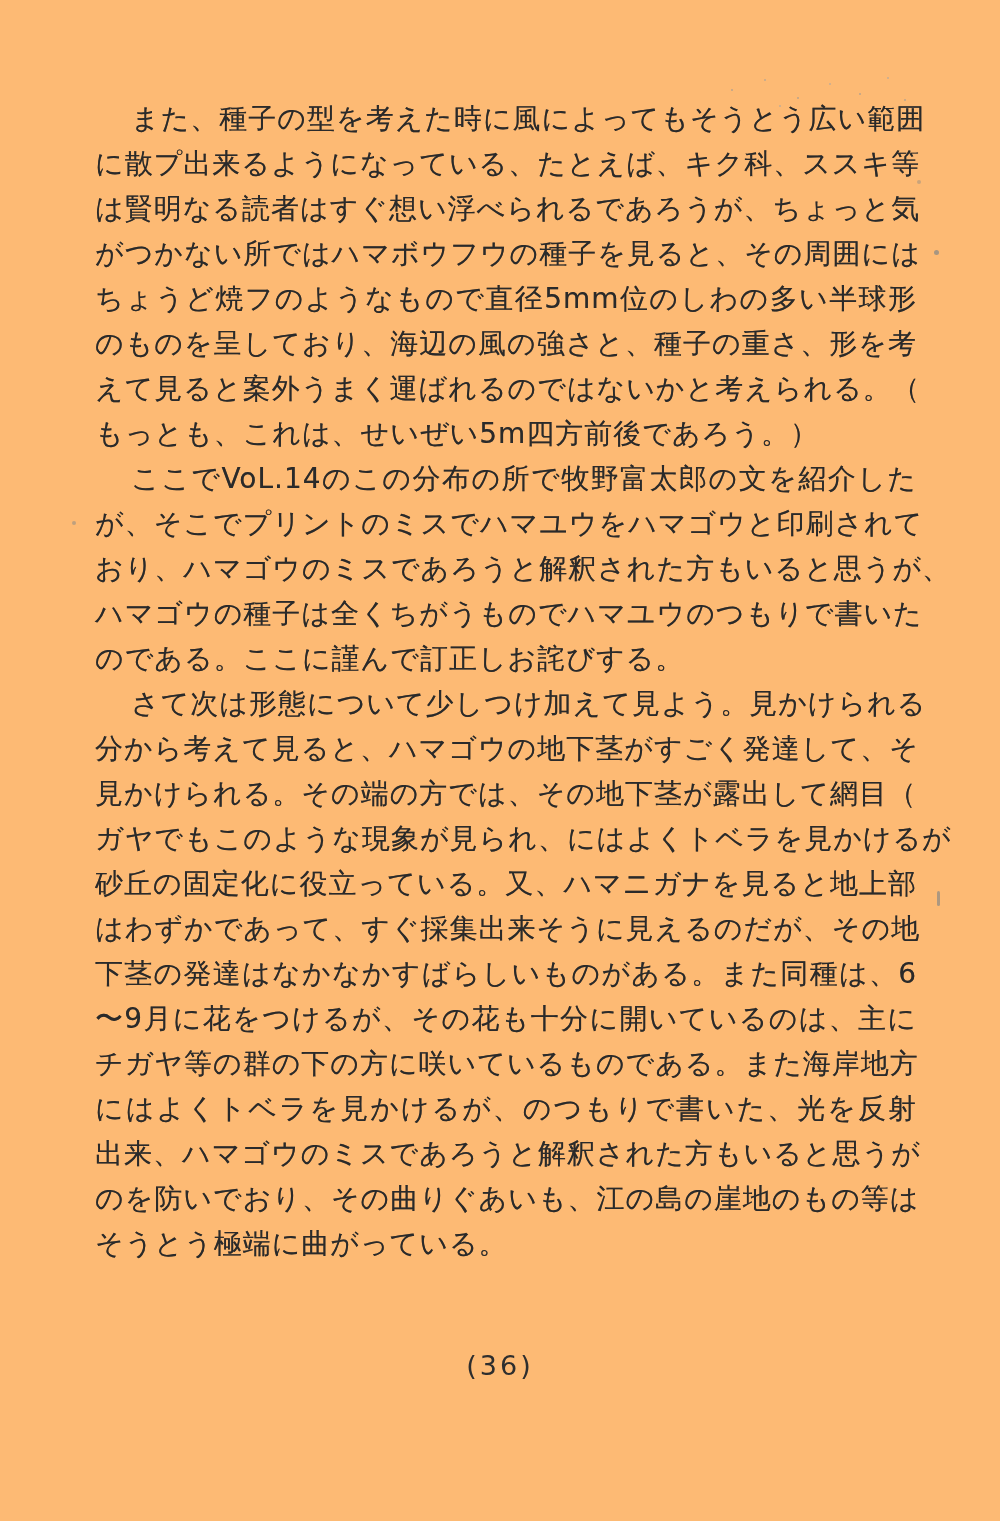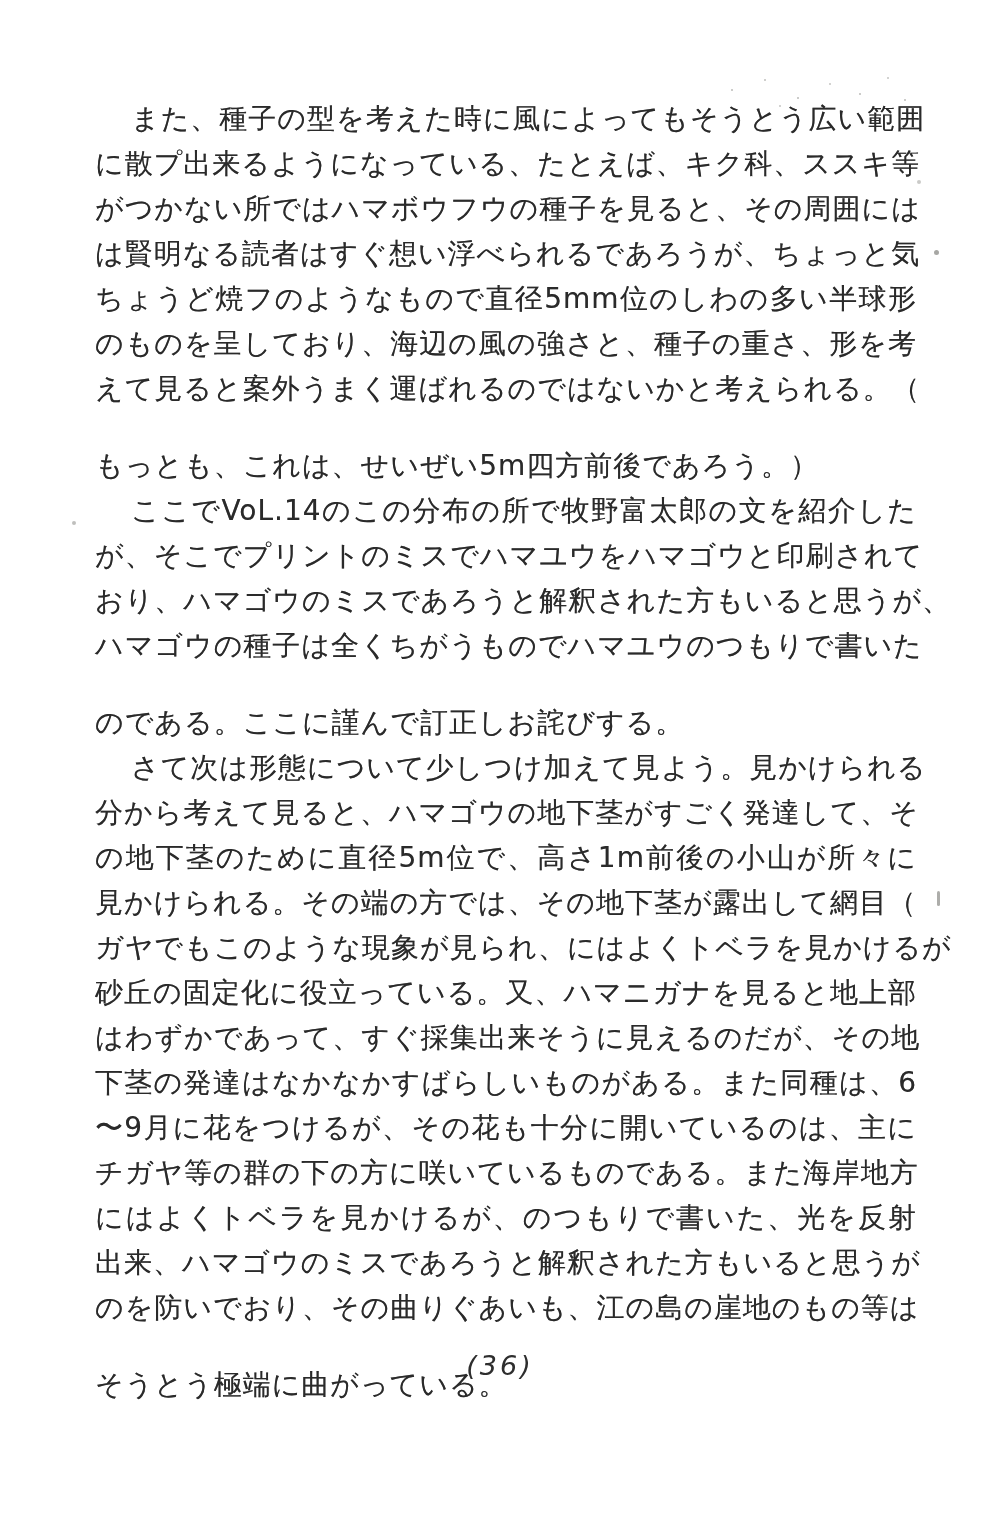--- a/index.html
+++ b/index.html
@@ -6,21 +6,21 @@
     margin: 0;
     padding: 0;
     background: #e9e9e7;
     font-family: "DejaVu Sans", sans-serif;
   }
   .page {
     position: relative;
     width: 1000px;
     height: 1521px;
     margin: 0 auto;
-    background: #ffffff;
+    background: #fdba74;
     overflow: hidden;
     color: #262626;
   }
   .textblock {
     position: absolute;
     left: 95px;
     top: 96px;
     width: 822px;
   }
   .line {
@@ -32,38 +32,36 @@
     text-align: justify;
     text-align-last: justify;
     color: #2a2a2a;
     
     text-shadow: 0 0 0.5px rgba(40,40,40,0.55);
   }
   .line.indent { padding-left: 36px; }
   .line.end {
     text-align: left;
     text-align-last: left;
-    margin-top: 32px;
   }
   .emph {
     -webkit-text-emphasis: filled dot over;
     text-emphasis: filled dot over;
     -webkit-text-emphasis-color: #3a3a3a;
     text-emphasis-color: #3a3a3a;
   }
   .page-number {
     position: absolute;
     left: 0;
     top: 1350px;
     width: 100%;
     text-align: center;
     font-size: 27px;
     letter-spacing: 3px;
     color: #2e2e2e;
-    font-style: italic;
   }
   
   .speck {
     position: absolute;
     background: #8a8a86;
     border-radius: 50%;
   }
   .speck.s1 { left: 934px; top: 250px; width: 5px; height: 5px; opacity: .75; }
   .speck.s2 { left: 72px;  top: 521px; width: 4px; height: 4px; opacity: .55; }
   .speck.s3 { left: 937px; top: 891px; width: 3px; height: 15px; border-radius: 2px; opacity: .7; }
@@ -90,34 +88,33 @@
 
   <div class="noise-patch"></div>
   <div class="speck s1"></div>
   <div class="speck s2"></div>
   <div class="speck s3"></div>
   <div class="speck s4"></div>
 
   <div class="textblock">
     <div class="line indent"><span>また、種子の型を考えた時に風によってもそうとう広い範囲</span></div>
     <div class="line"><span>に散プ出来るようになっている、たとえば、キク科、ススキ等</span></div>
+    <div class="line"><span>は賢明なる読者はすぐ想い浮べられるであろうが、ちょっと気</span></div>
     <div class="line"><span>がつかない所ではハマボウフウの種子を見ると、その周囲には</span></div>
-    <div class="line"><span>は賢明なる読者はすぐ想い浮べられるであろうが、ちょっと気</span></div>
     <div class="line"><span>ちょうど焼フのようなもので直径5mm位のしわの多い半球形</span></div>
     <div class="line"><span>のものを呈しており、海辺の風の強さと、種子の重さ、形を考</span></div>
     <div class="line"><span>えて見ると案外うまく運ばれるのではないかと考えられる。（</span></div>
     <div class="line end"><span>もっとも、これは、せいぜい5m四方前後であろう。）</span></div>
     <div class="line indent"><span>ここでVoL.14のこの分布の所で牧野富太郎の文を紹介した</span></div>
     <div class="line"><span>が、そこでプリントのミスでハマユウを</span><span class="emph">ハマゴウ</span><span>と印刷されて</span></div>
     <div class="line"><span>おり、ハマゴウのミスであろうと解釈された方もいると思うが、</span></div>
     <div class="line"><span>ハマゴウの種子は全くちがうもので</span><span class="emph">ハマユウ</span><span>のつもりで書いた</span></div>
     <div class="line end"><span>のである。ここに謹んで訂正しお詫びする。</span></div>
     <div class="line indent"><span>さて次は形態について少しつけ加えて見よう。見かけられる</span></div>
     <div class="line"><span>分から考えて見ると、ハマゴウの地下茎がすごく発達して、そ</span></div>
-    <div class="line"><span>の地下茎のために直径5m位で、高さ1m前後の小山が所々に</span></div>
     <div class="line"><span>見かけられる。その端の方では、その地下茎が露出して網目（</span></div>
     <div class="line"><span>ガヤでもこのような現象が見られ、にはよくトベラを見かけるが</span></div>
     <div class="line"><span>砂丘の固定化に役立っている。又、ハマニガナを見ると地上部</span></div>
     <div class="line"><span>はわずかであって、すぐ採集出来そうに見えるのだが、その地</span></div>
     <div class="line"><span>下茎の発達はなかなかすばらしいものがある。また同種は、6</span></div>
     <div class="line"><span>〜9月に花をつけるが、その花も十分に開いているのは、主に</span></div>
     <div class="line"><span>チガヤ等の群の下の方に咲いているものである。また海岸地方</span></div>
     <div class="line"><span>にはよくトベラを見かけるが、のつもりで書いた、光を反射</span></div>
     <div class="line"><span>出来、ハマゴウのミスであろうと解釈された方もいると思うが</span></div>
     <div class="line"><span>のを防いでおり、その曲りぐあいも、江の島の崖地のもの等は</span></div>

